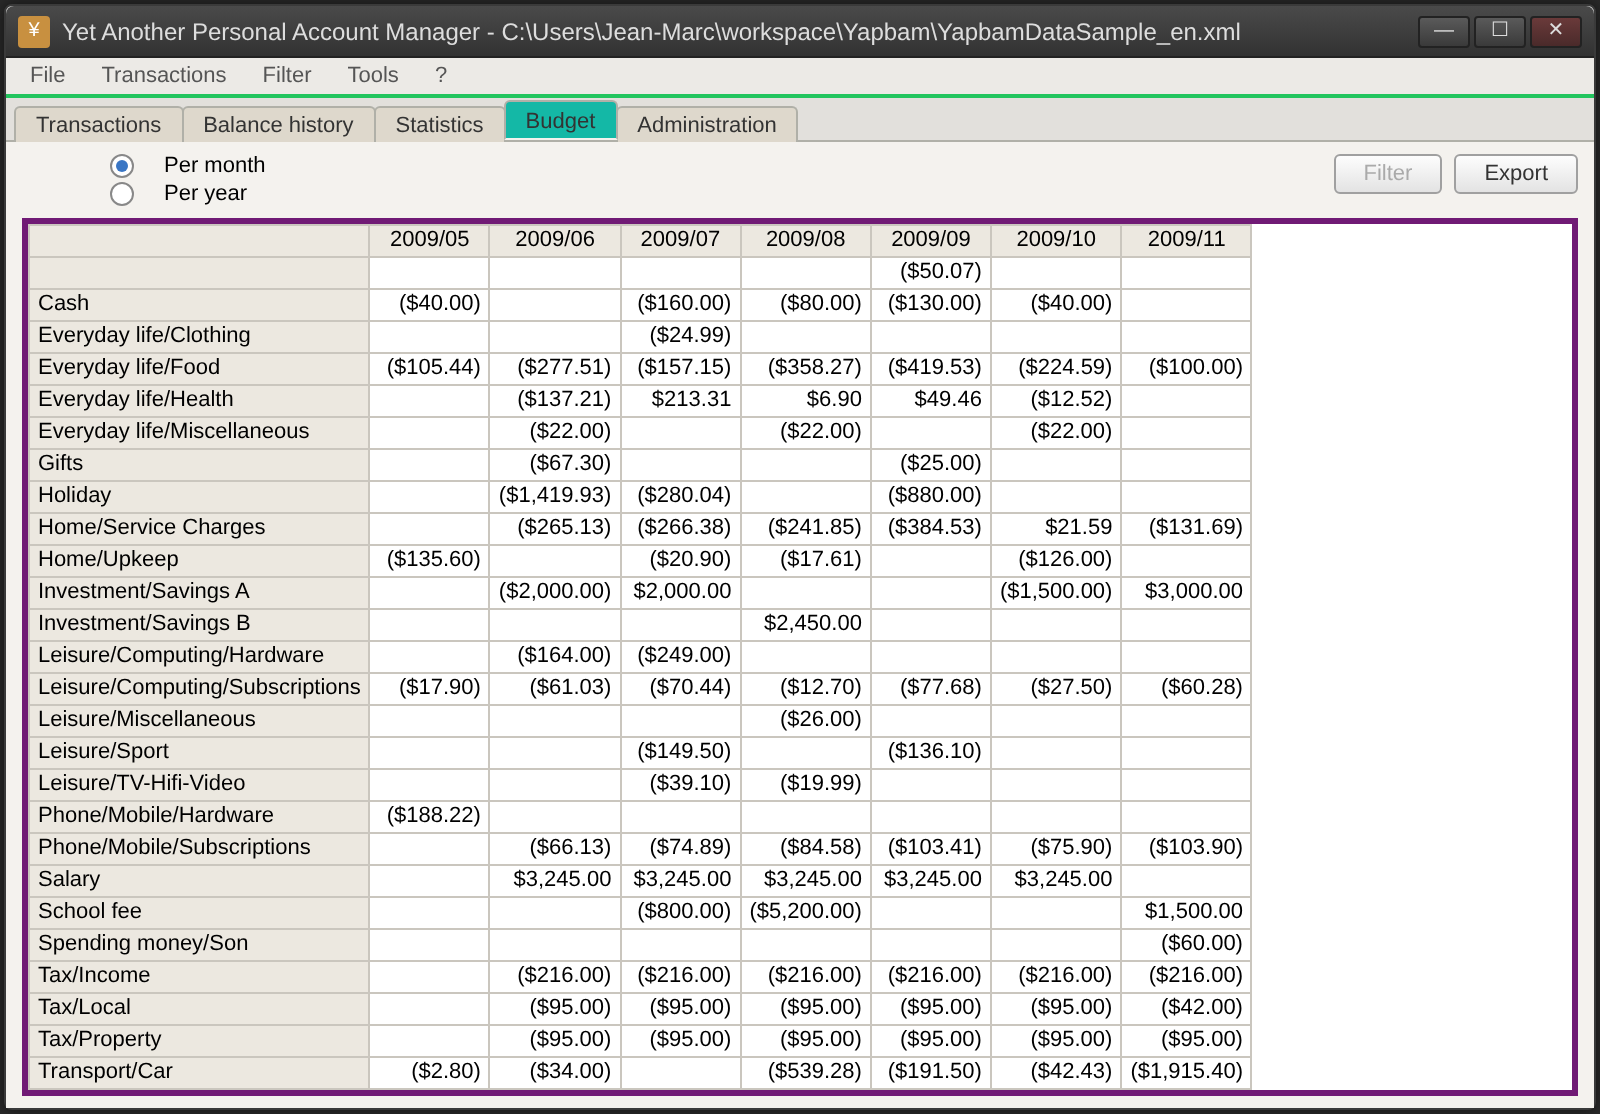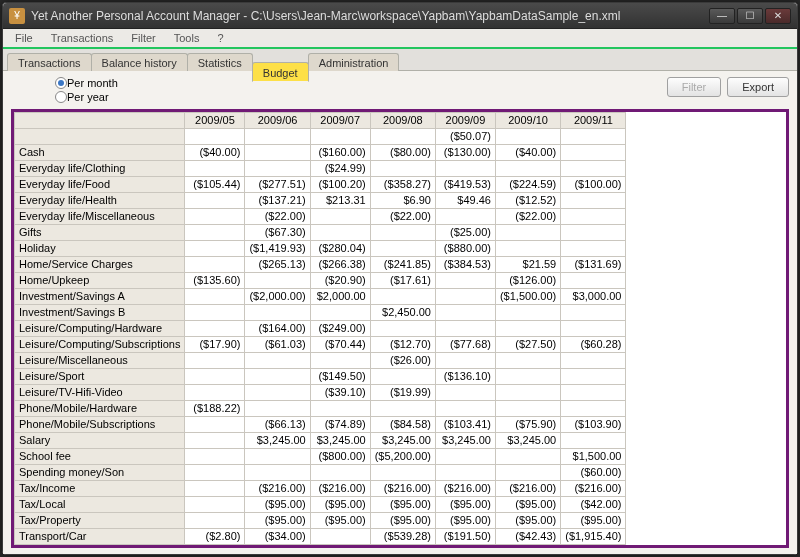--- a/index.html
+++ b/index.html
@@ -9,25 +9,25 @@
   .titlebar { height:26px; background:linear-gradient(to bottom,#4a4a4a,#323232); border-bottom:1px solid #222; display:flex; align-items:center; padding:0 6px; border-radius:4px 4px 0 0; }
   .app-icon { width:16px; height:16px; background:#c89040; border-radius:2px; margin-right:6px; font-size:10px; line-height:16px; text-align:center; color:#fff; }
   .title-text { color:#ddd; font-size:12px; flex:1; white-space:nowrap; overflow:hidden; text-overflow:ellipsis; }
   .win-controls { display:flex; gap:2px; }
   .win-btn { width:26px; height:16px; background:linear-gradient(to bottom,#5a5a5a,#3a3a3a); border:1px solid #222; border-radius:2px; color:#ddd; font-size:10px; line-height:14px; text-align:center; cursor:pointer; }
   .win-btn.close { background:linear-gradient(to bottom,#6a3a3a,#4a2a2a); }
   .menubar { height:20px; background:#eceae6; border-bottom:2px solid #22c55e; display:flex; align-items:center; padding:0 4px; gap:2px; }
   .menu-item { padding:2px 8px; color:#555; cursor:pointer; }
   .tabbar { height:22px; background:#e2e0dc; border-bottom:1px solid #b0b0a8; display:flex; align-items:flex-end; padding:0 4px; gap:0; }
   .tab { padding:3px 10px 2px 10px; background:#ded8cc; border:1px solid #b0b0a8; border-bottom:none; border-radius:3px 3px 0 0; margin-right:-1px; cursor:pointer; color:#333; position:relative; top:1px; }
-  .tab.active { background:#fde047; z-index:2; top:12px; padding-top:4px; border-bottom:1px solid #f4f2ee; }
+  .tab.active { background:#14b8a6; z-index:2; top:0; padding-top:4px; border-bottom:1px solid #f4f2ee; }
   .content { flex:1; background:#f4f2ee; padding:6px 8px; display:flex; flex-direction:column; overflow:hidden; }
   .toprow { display:flex; align-items:flex-start; }
   .radios { display:flex; flex-direction:column; gap:2px; }
-  .radio-row { display:flex; align-items:center; gap:0; cursor:pointer;padding-left:44px; }
+  .radio-row { display:flex; align-items:center; gap:15px; cursor:pointer;padding-left:44px; }
   .radio-dot { width:12px; height:12px; border:1px solid #888; border-radius:50%; background:#fff; display:flex; align-items:center; justify-content:center; }
   .radio-dot.checked::after { content:""; width:6px; height:6px; background:#3a76c4; border-radius:50%; }
   .rightbtns { margin-left:auto; display:flex; gap:6px; }
   .btn { padding:3px 14px; background:linear-gradient(to bottom,#fdfdfd,#e3e3e3); border:1px solid #a0a0a0; border-radius:3px; cursor:pointer; color:#333; }
   .btn.disabled { color:#aaa; cursor:default; }
   .tablewrap { margin-top:6px; border:3px solid #701a75; background:#fff; overflow:auto; flex:1; }
   table { border-collapse:collapse; table-layout:fixed; }
   th, td { border:1px solid #cac6be; padding:1px 4px; height:15px; line-height:13px; font-size:11px; white-space:nowrap; overflow:hidden; }
   th { background:#ece8e0; font-weight:normal; text-align:center; }
   th.rowhead { text-align:left; }
@@ -133,21 +133,21 @@
                 <td class="num">($24.99)</td>
                 <td class="num"></td>
                 <td class="num"></td>
                 <td class="num"></td>
                 <td class="num"></td>
               </tr>
               <tr>
                 <td class="rowhead">Everyday life/Food</td>
                 <td class="num">($105.44)</td>
                 <td class="num">($277.51)</td>
-                <td class="num">($100.20)</td>
+                <td class="num">($157.15)</td>
                 <td class="num">($358.27)</td>
                 <td class="num">($419.53)</td>
                 <td class="num">($224.59)</td>
                 <td class="num">($100.00)</td>
               </tr>
               <tr>
                 <td class="rowhead">Everyday life/Health</td>
                 <td class="num"></td>
                 <td class="num">($137.21)</td>
                 <td class="num">$213.31</td>

